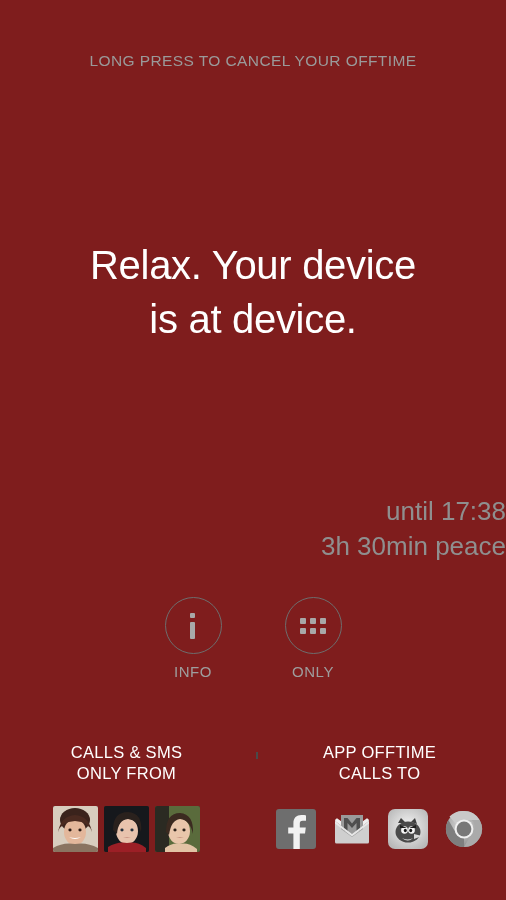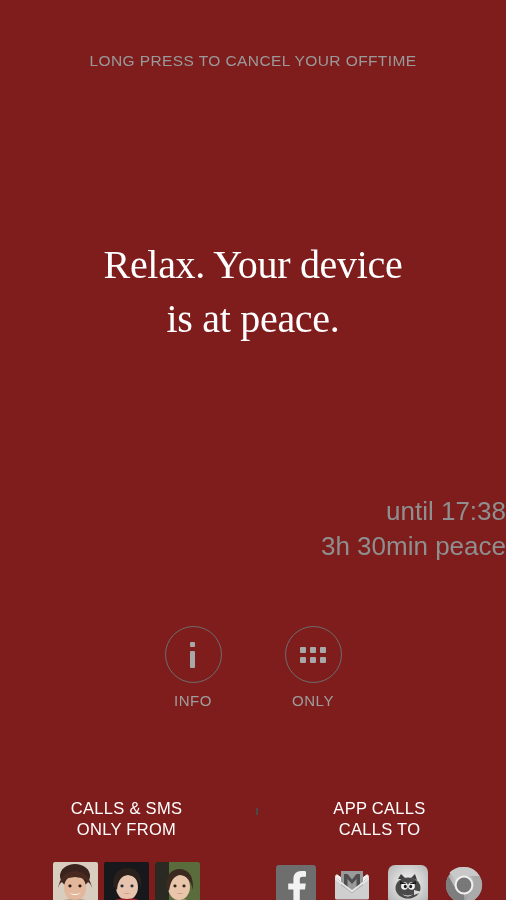--- a/index.html
+++ b/index.html
@@ -28,21 +28,20 @@
 
   
   .message {
     position:absolute; top:238px; left:0; width:100%;
     text-align:center;
     color:#ffffff;
     font-size:40px;
     line-height:54px;
     font-weight:300;
     letter-spacing:-0.3px;
-    font-family:Liberation Serif, serif;
   }
   .message .l2 { display:block; }
 
   
   .profile {
     position:absolute; top:415px; left:0; width:100%;
     text-align:center;
     color:#ffffff;
     font-size:42px;
     font-weight:300;
@@ -55,21 +54,21 @@
     text-align:center;
     color:#8f8f8f;
     font-size:26px;
     line-height:35px;
     font-weight:300;
   }
   .timing span { display:block;text-align:right; }
 
   
   .actions {
-    position:absolute; top:626px; left:0; width:100%;
+    position:absolute; top:597px; left:0; width:100%;
     display:flex;
     justify-content:center;
     gap:38px;
   }
   .action { width:82px; text-align:center; }
   .circle {
     width:57px; height:57px;
     margin:0 auto;
     border:1.6px solid #6d6d6d;
     border-radius:50%;
@@ -99,21 +98,21 @@
     grid-template-rows:repeat(2, 6px);
     gap:4px;
   }
   .ic-grid i { display:block; width:6px; height:6px; background:#a8a8a8; border-radius:1px; }
   
   .ic-phone { width:26px; height:26px; }
   .ic-phone svg { display:block; }
 
   
   .bottom {
-    position:absolute; top:798px; left:0; width:100%;
+    position:absolute; top:742px; left:0; width:100%;
   }
   .bottom-cols {
     display:flex;
     width:100%;
   }
   .col { width:50%; text-align:center; }
   .col-title {
     color:#ffffff;
     font-size:16.5px;
     line-height:21px;
@@ -152,21 +151,21 @@
 </style>
 </head>
 <body>
 
 <div id="screen">
 
   <div class="hint">LONG PRESS TO CANCEL YOUR OFFTIME</div>
 
   <div class="message">
     <span class="l1">Relax. Your device</span>
-    <span class="l2">is at peace.</span>
+    <span class="l2">is at device.</span>
   </div>
 
 
   <div class="timing">
     <span>until 17:38</span>
     <span>3h 30min peace</span>
   </div>
 
   <div class="actions">
 
@@ -201,21 +200,21 @@
 
     <div class="bottom-cols">
       <div class="col">
         <div class="col-title">
           <span>CALLS &amp; SMS</span>
           <span>ONLY FROM</span>
         </div>
       </div>
       <div class="col">
         <div class="col-title">
-          <span>APP CALLS</span>
+          <span>APP OFFTIME</span>
           <span>CALLS TO</span>
         </div>
       </div>
     </div>
 
     <div class="divider-dot"></div>
 
     <div class="avatars">
 
       <div class="avatar">

